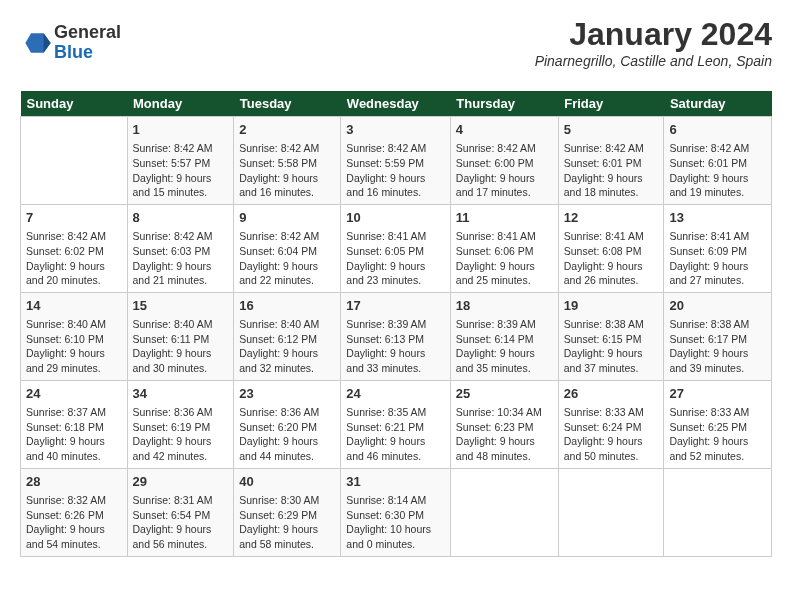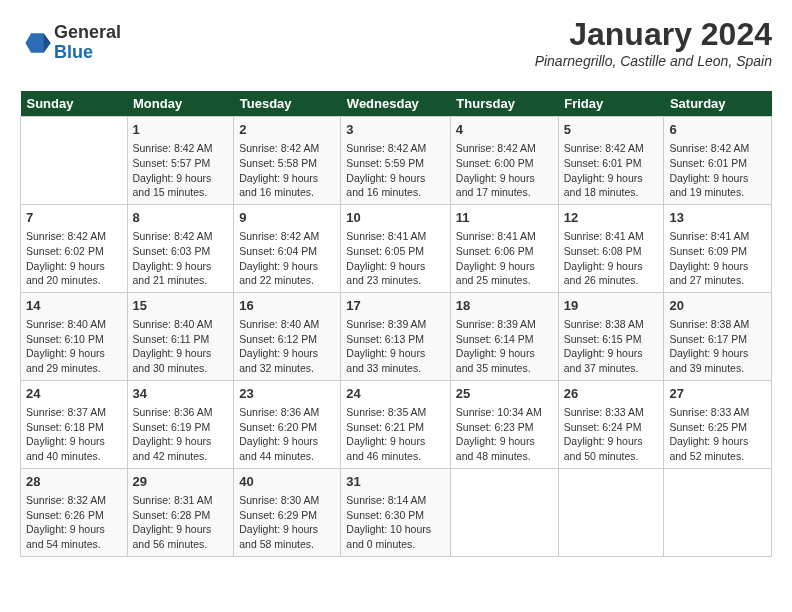--- a/index.html
+++ b/index.html
@@ -328,21 +328,21 @@
           <td>
             <span class="day-num">28</span>
             <div class="day-info" style="white-space: pre-line;">Sunrise: 8:32 AM
 Sunset: 6:26 PM
 Daylight: 9 hours
 and 54 minutes.</div>
           </td>
           <td>
             <span class="day-num">29</span>
             <div class="day-info" style="white-space: pre-line;">Sunrise: 8:31 AM
-Sunset: 6:28 PM
+Sunset: 6:54 PM
 Daylight: 9 hours
 and 56 minutes.</div>
           </td>
           <td>
             <span class="day-num">40</span>
             <div class="day-info" style="white-space: pre-line;">Sunrise: 8:30 AM
 Sunset: 6:29 PM
 Daylight: 9 hours
 and 58 minutes.</div>
           </td>

